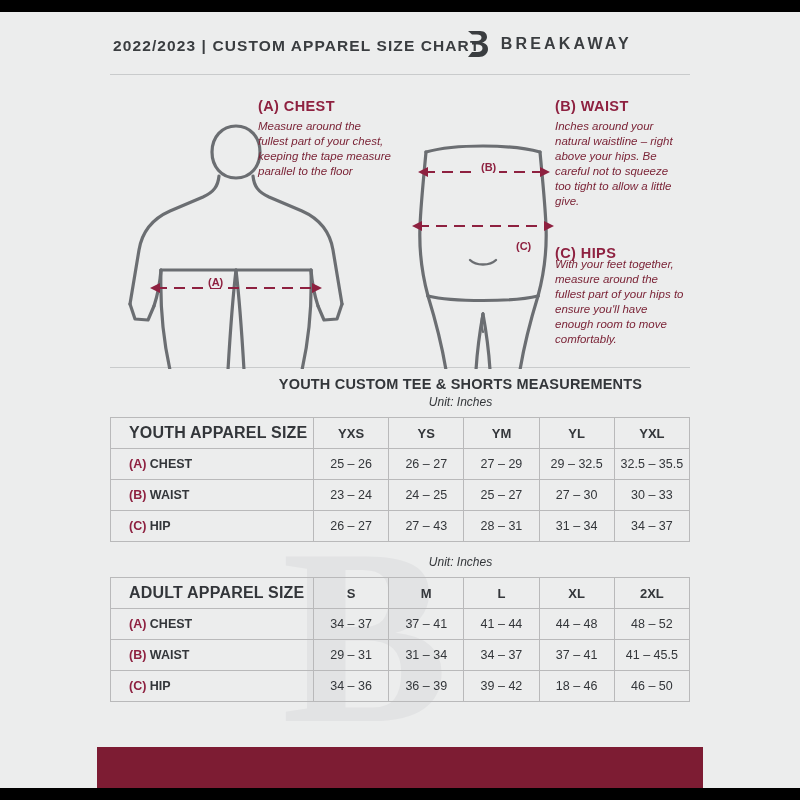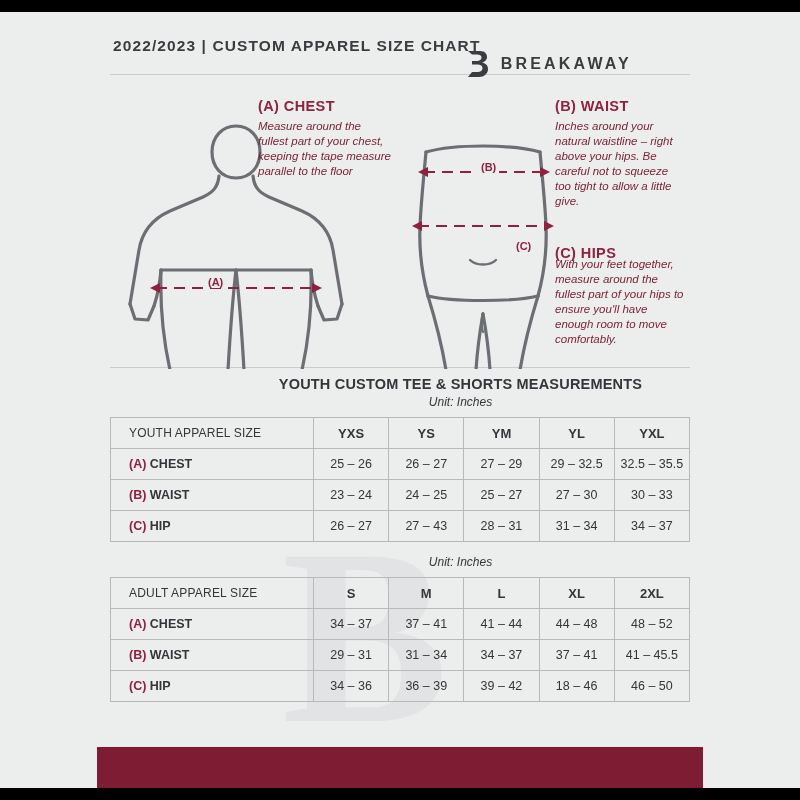--- a/index.html
+++ b/index.html
@@ -62,21 +62,20 @@
     letter-spacing: 1.1px;
     color: #3a3d40;
   }
   .brand-wrap {
     position: absolute;
     right: 108px;
     top: 0px;
     display: flex;
     align-items: center;
     gap: 12px;
-    margin-top: 20px;
   }
   .brand-mark {
     width: 24px;
     height: 28px;
     position: relative;
   }
   .brand-name {
     font-size: 16px;
     font-weight: bold;
     letter-spacing: 3.2px;
@@ -167,22 +166,22 @@
     padding-left: 18px;
     font-weight: normal;
     width: 184px;
   }
   thead th {
     font-weight: bold;
     font-size: 13px;
     text-align: center;
   }
   thead th.rowhead {
-    font-weight: normal;
-    font-size: 12px;
+    font-weight: bold;
+    font-size: 16px;
     letter-spacing: 0.2px;
   }
   tbody td.rowhead {
     font-weight: bold;
   }
   .tag {
     color: #8e2140;
     font-weight: bold;
   }
   .footer-bar {

